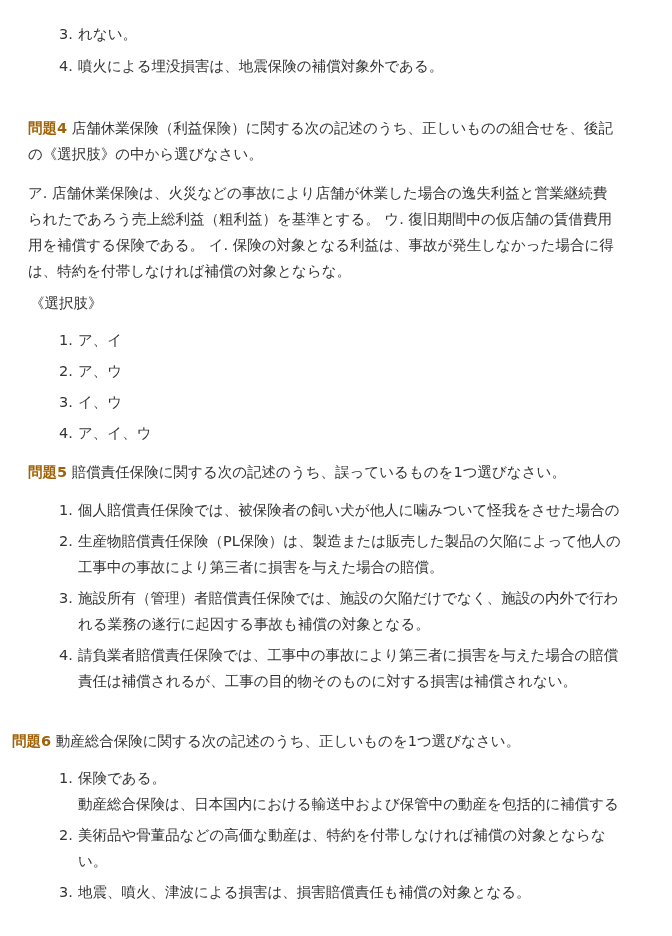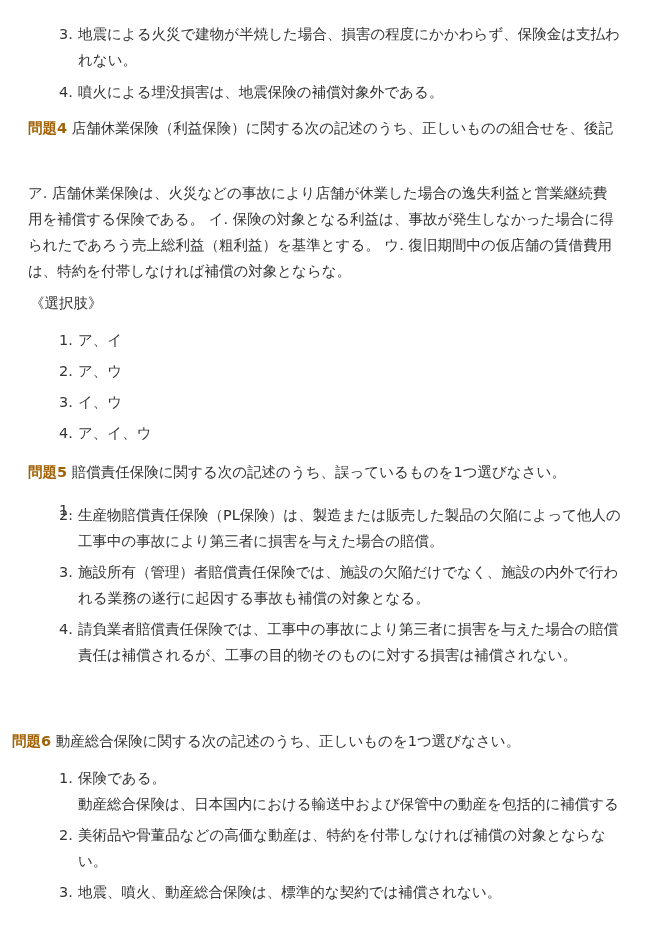--- a/index.html
+++ b/index.html
@@ -16,39 +16,39 @@
   .q-label { font-weight: bold; color: #a16207; }
 </style>
 </head>
 <body>
 
 <div class="page">
 
   <div style="position:absolute; top:21px; left:28px; width:620px;">
     <div class="item">
       <span class="num">3.</span>
-      <div>地震による火災で建物が半焼した場合、損害の程度にかかわらず、保険金は支払わ</div>
       <div>れない。</div>
     </div>
     <div class="item" style="margin-top:6px;">
       <span class="num">4.</span>
       <div>噴火による埋没損害は、地震保険の補償対象外である。</div>
     </div>
   </div>
 
   <div style="position:absolute; top:115px; left:28px; width:620px;">
     <div>
       <span class="q-label">問題4</span><span> 店舗休業保険（利益保険）に関する次の記述のうち、正しいものの組合せを、後記</span>
+      <div>の《選択肢》の中から選びなさい。</div>
     </div>
   </div>
 
   <div style="position:absolute; top:180px; left:28px; width:620px;">
     <div>ア. 店舗休業保険は、火災などの事故により店舗が休業した場合の逸失利益と営業継続費</div>
+    <div>られたであろう売上総利益（粗利益）を基準とする。 ウ. 復旧期間中の仮店舗の賃借費用</div>
     <div>用を補償する保険である。 イ. 保険の対象となる利益は、事故が発生しなかった場合に得</div>
-    <div>られたであろう売上総利益（粗利益）を基準とする。 ウ. 復旧期間中の仮店舗の賃借費用</div>
     <div>は、特約を付帯しなければ補償の対象とならな。</div>
   </div>
 
   <div style="position:absolute; top:290px; left:30px;">《選択肢》</div>
 
   <div style="position:absolute; top:327px; left:28px; width:620px;">
     <div class="item" style="height:31px;">
       <span class="num">1.</span>
       <span>ア、イ</span>
     </div>
@@ -66,20 +66,21 @@
     </div>
   </div>
 
   <div style="position:absolute; top:459px; left:28px; width:620px;">
     <span class="q-label">問題5</span><span> 賠償責任保険に関する次の記述のうち、誤っているものを1つ選びなさい。</span>
   </div>
 
   <div style="position:absolute; top:497px; left:28px; width:620px;">
     <div class="item" style="margin-bottom:5px;">
       <span class="num">1.</span>
+      <div>個人賠償責任保険では、被保険者の飼い犬が他人に噛みついて怪我をさせた場合の</div>
     </div>
     <div class="item" style="margin-bottom:5px;">
       <span class="num">2.</span>
       <div>生産物賠償責任保険（PL保険）は、製造または販売した製品の欠陥によって他人の</div>
       <div>工事中の事故により第三者に損害を与えた場合の賠償。</div>
     </div>
     <div class="item" style="margin-bottom:5px;">
       <span class="num">3.</span>
       <div>施設所有（管理）者賠償責任保険では、施設の欠陥だけでなく、施設の内外で行わ</div>
       <div>れる業務の遂行に起因する事故も補償の対象となる。</div>
@@ -101,17 +102,17 @@
       <div>保険である。</div>
       <div>動産総合保険は、日本国内における輸送中および保管中の動産を包括的に補償する</div>
     </div>
     <div class="item" style="margin-bottom:5px;">
       <span class="num">2.</span>
       <div>美術品や骨董品などの高価な動産は、特約を付帯しなければ補償の対象とならな</div>
       <div>い。</div>
     </div>
     <div class="item">
       <span class="num">3.</span>
-      <div>地震、噴火、動産総合保険は、標準的な契約では補償されない。</div>
+      <div>地震、噴火、津波による損害は、損害賠償責任も補償の対象となる。</div>
     </div>
   </div>
 
 </div>
 
 </body></html>

